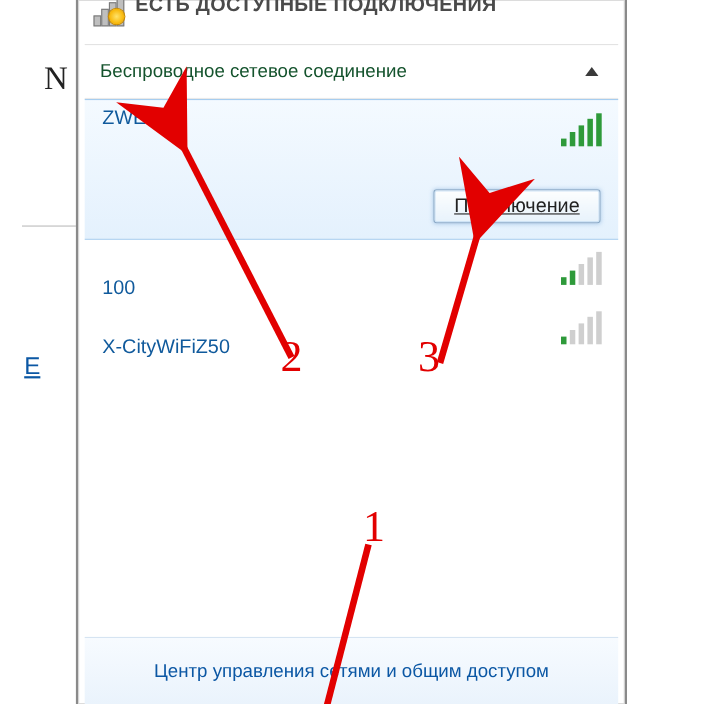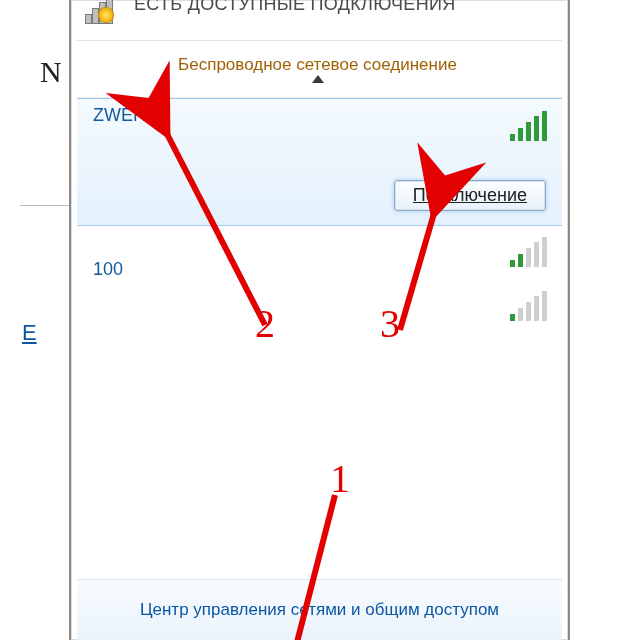--- a/index.html
+++ b/index.html
@@ -5,29 +5,29 @@
   html,body{margin:0;padding:0;width:640px;height:640px;background:#fff;font-family:"Segoe UI",Tahoma,sans-serif;font-size:15px;color:#1a1a1a;overflow:hidden;}
   
   .bg{position:absolute;left:10px;top:55px;width:60px;height:550px;}
   .bg .frag1{position:absolute;left:30px;top:0;font-size:30px;font-family:Georgia,serif;color:#222;}
   .bg .frag2{position:absolute;left:12px;top:265px;font-size:22px;color:#0b57a4;text-decoration:underline;}
   .bg .line{position:absolute;left:10px;top:150px;width:50px;height:1px;background:#bbb;}
   
   .flyout{position:absolute;left:69px;top:0;width:497px;height:640px;background:#fff;border:2px solid #8a8a8a;border-top:none;border-bottom:none;box-shadow:0 0 0 1px #dcdcdc inset;}
   .inner{position:absolute;left:6px;right:6px;top:0;bottom:0;}
   
-  .hdr{height:40px;border-bottom:1px solid #e3e3e3;padding:0 12px 0 8px;display:flex;align-items:flex-start;gap:19px;overflow:hidden;}
+  .hdr{height:40px;border-bottom:1px solid #e3e3e3;padding:0 12px 0 8px;display:flex;align-items:flex-start;gap:8px;overflow:hidden;font-weight:bold;}
   .hdr .txt{font-size:18px;color:#4a4a4a;margin-top:-6px;letter-spacing:.3px;}
   .net-icon{width:30px;height:30px;position:relative;flex:0 0 30px;margin-top:-4px;}
   .net-icon .bar{position:absolute;bottom:2px;width:5px;background:#bfbfbf;border:1px solid #7a7a7a;}
   .net-icon .b1{left:0;height:8px;} .net-icon .b2{left:7px;height:14px;}
   .net-icon .b3{left:14px;height:20px;} .net-icon .b4{left:21px;height:26px;}
   .net-icon .sun{position:absolute;left:14px;top:12px;width:14px;height:14px;border-radius:50%;background:radial-gradient(circle,#ffe36a 0%,#f7b300 70%);box-shadow:0 0 0 1px #c98b00;}
   
-  .sect{display:flex;align-items:center;justify-content:space-between;padding:14px 18px 14px 14px;color:#a16207;border-bottom:1px solid #e9e9e9;font-size:17px;flex-direction:column;}
+  .sect{display:flex;align-items:center;justify-content:space-between;padding:14px 18px 14px 14px;color:#14532d;border-bottom:1px solid #e9e9e9;font-size:17px;}
   .chev{width:0;height:0;border-left:6px solid transparent;border-right:6px solid transparent;border-bottom:8px solid #3a3a3a;}
   
   .list{position:relative;}
   .row{position:relative;display:flex;align-items:flex-end;justify-content:space-between;padding:0 16px;height:54px;font-size:18px;color:#105a9c;}
   .row.sel{height:120px;align-items:flex-start;padding-top:6px;background:linear-gradient(#f4faff,#e4f1fd);border:1px solid #a6cdef;border-left:none;border-right:none;}
   .row .name{}
   .sig{position:absolute;right:14px;top:14px;width:38px;height:28px;}
   .row:not(.sel) .sig{top:50%;transform:translateY(-50%);}
   .sig span{position:absolute;bottom:0;width:5px;background:#cfcfcf;}
   .sig .s1{left:0;height:7px;} .sig .s2{left:8px;height:13px;}
@@ -92,20 +92,21 @@
           <span class="s1"></span>
             <span class="s2"></span>
             <span class="s3"></span>
             <span class="s4"></span>
             <span class="s5"></span>
         </span>
       </div>
 
 
       <div class="row">
+        <span class="name">X-CityWiFiZ50</span>
         <span class="sig l1">
           <span class="s1"></span>
             <span class="s2"></span>
             <span class="s3"></span>
             <span class="s4"></span>
             <span class="s5"></span>
         </span>
       </div>
 
     </div>

